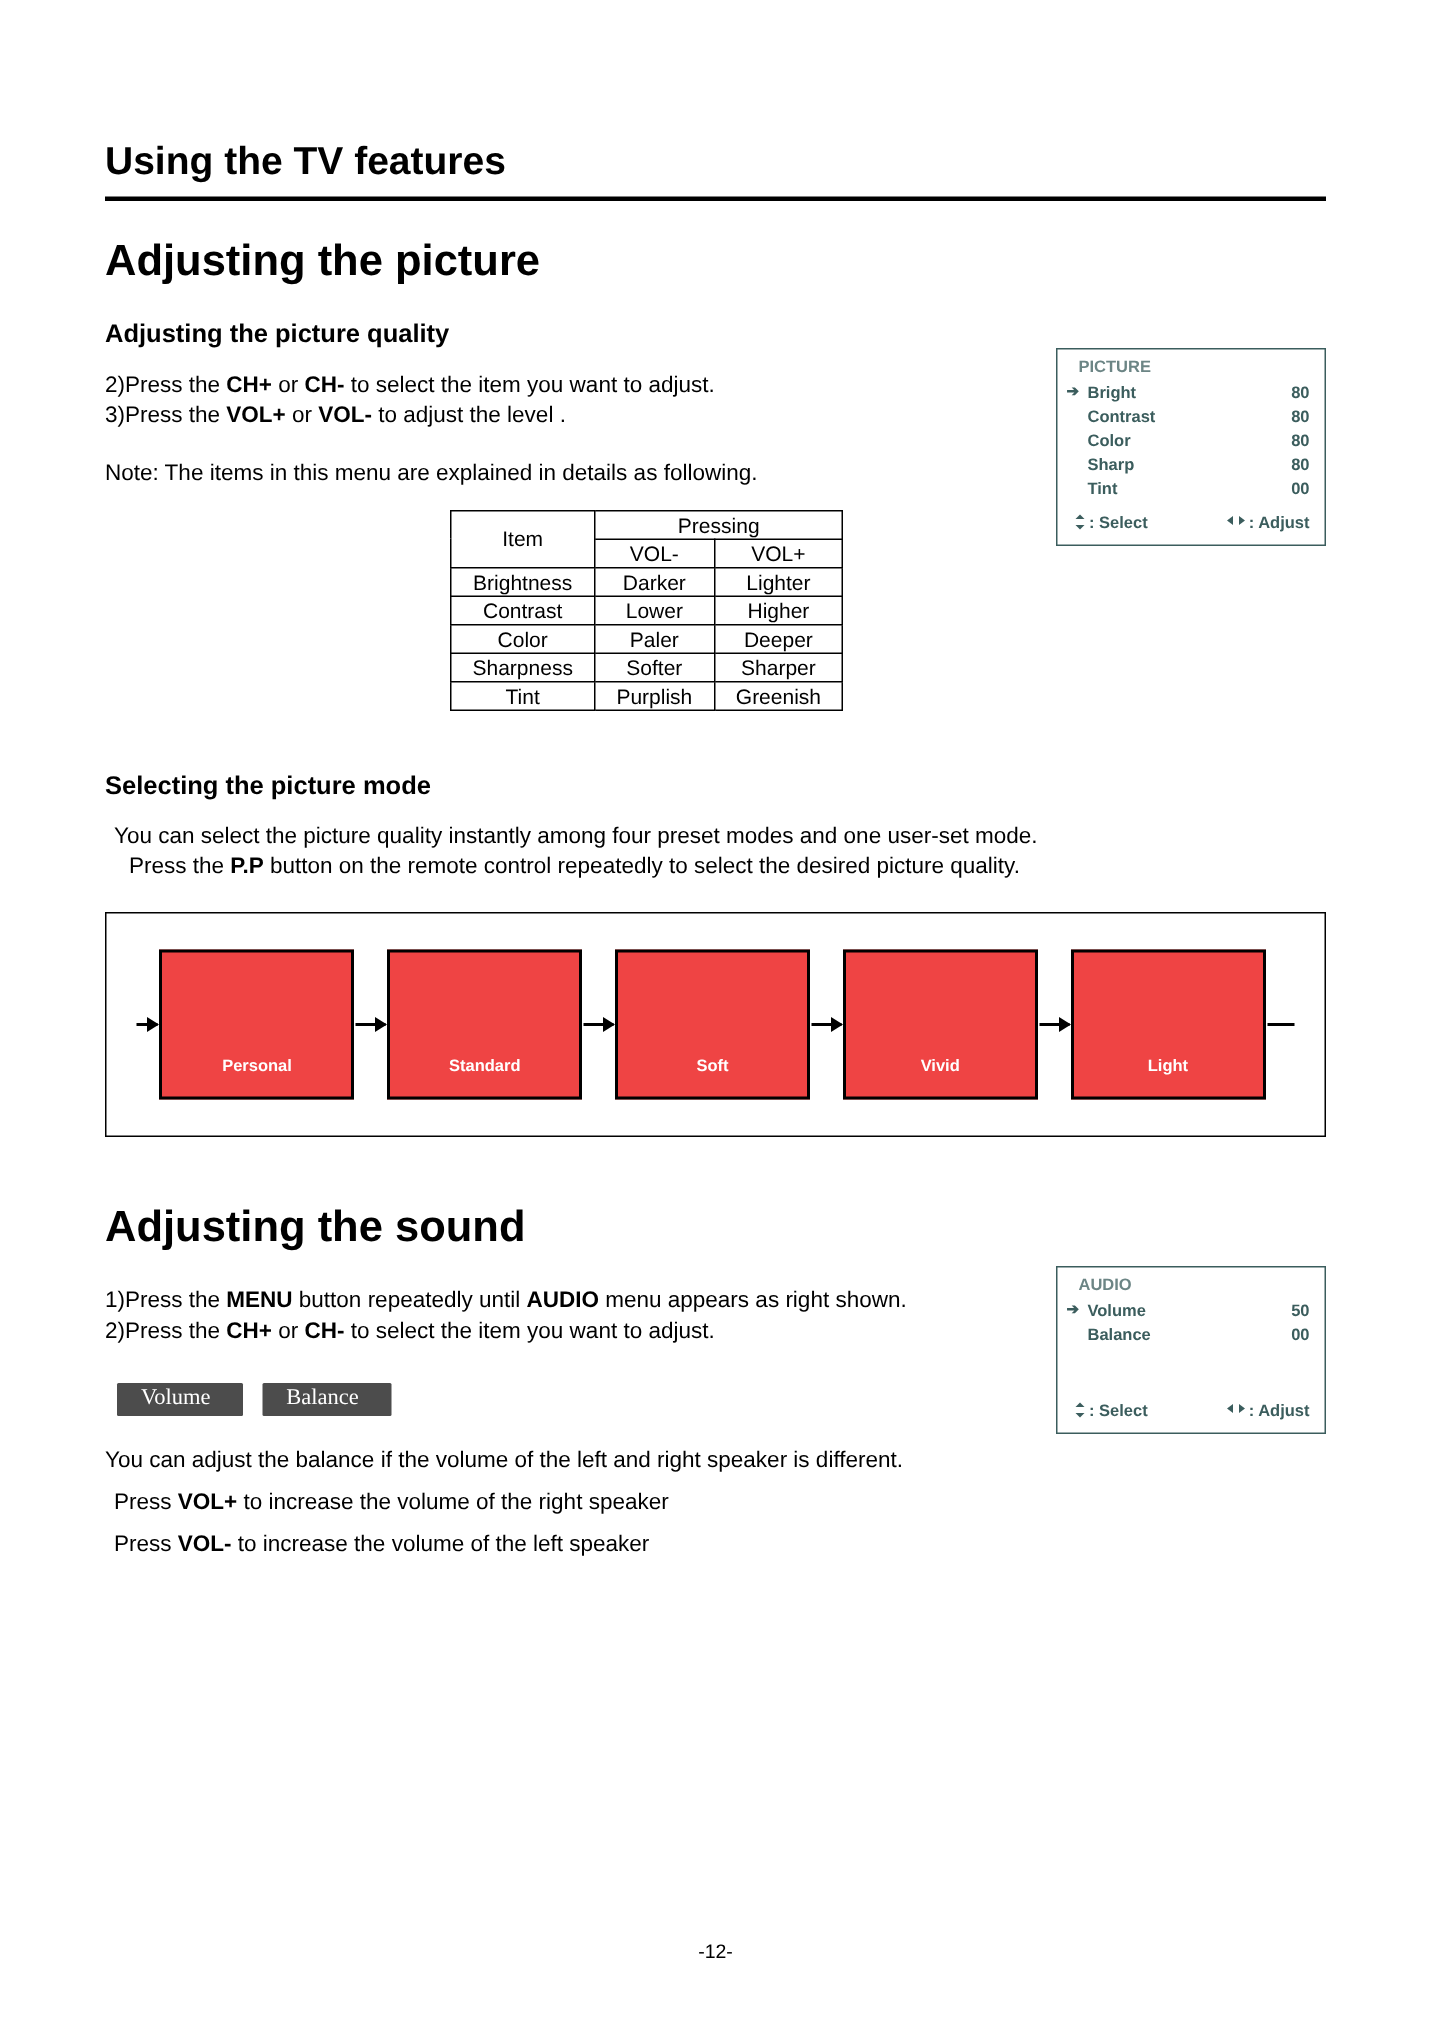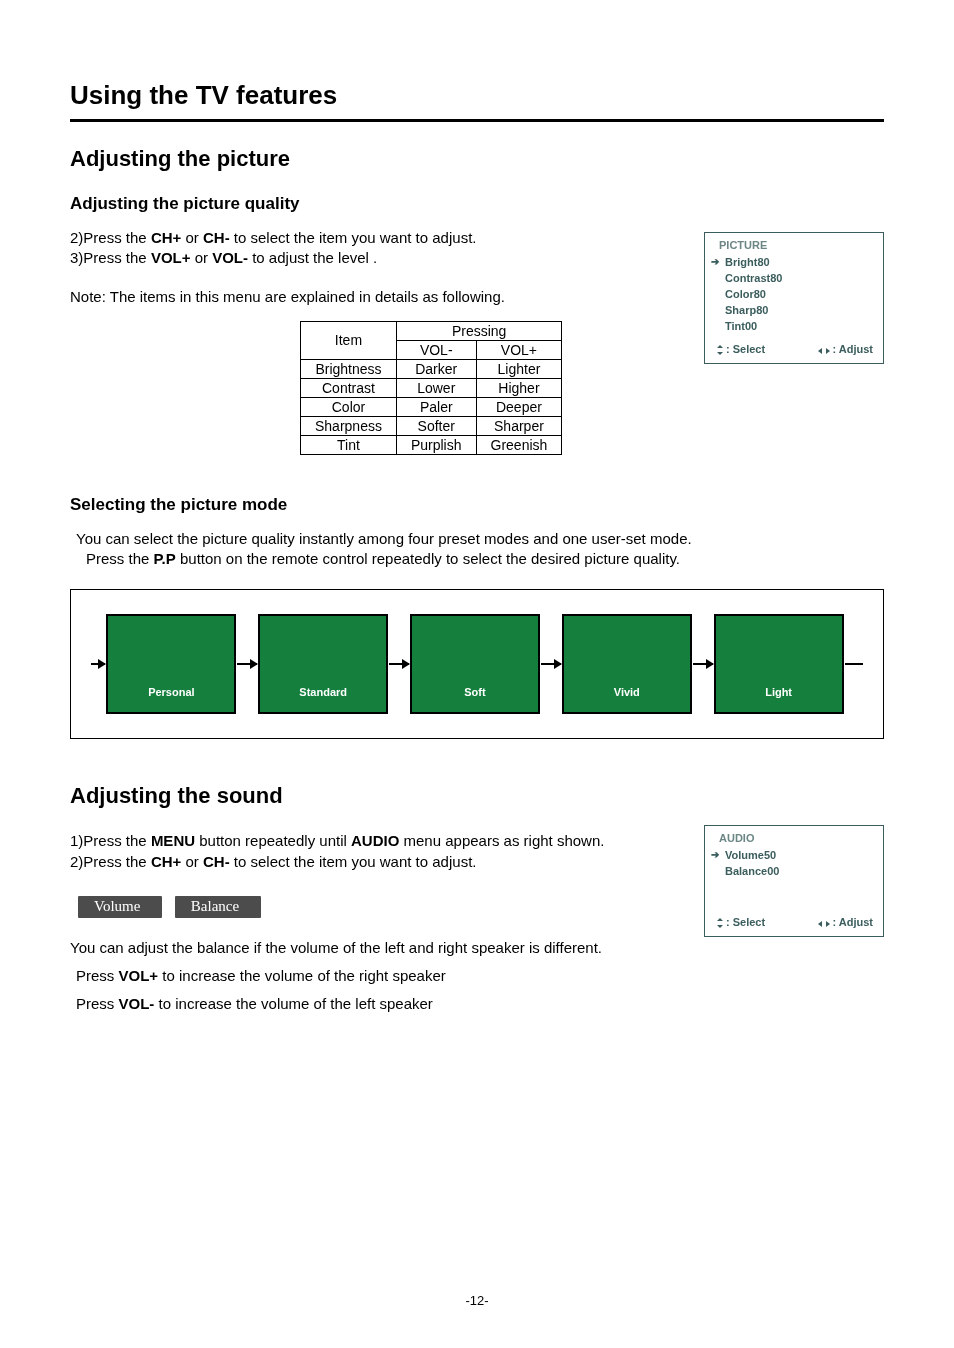--- a/index.html
+++ b/index.html
@@ -1,47 +1,47 @@
 <!DOCTYPE html>
 <html><head>
 <meta charset="utf-8">
 <style>
   * { box-sizing: border-box; margin: 0; padding: 0; }
   body { width: 954px; height: 1348px; background: #fff; font-family: Arial, Helvetica, sans-serif; color: #000; position: relative; padding: 80px 70px 40px 70px; }
-  .h1 { font-size: 26px; font-weight: bold; margin-bottom: 8px; }
+  .h1 { font-size: 26px; font-weight: bold; margin-bottom: 8px; margin-top: 12px; }
   .rule { border-bottom: 3px solid #000; margin-bottom: 24px; }
-  .h2 { font-size: 22px; font-weight: bold; margin-bottom: 22px; }
+  .h2 { font-size: 29px; font-weight: bold; margin-bottom: 22px; }
   .h3 { font-size: 17px; font-weight: bold; margin-bottom: 14px; }
   .para { font-size: 15px; line-height: 1.35; }
   .section { margin-bottom: 28px; }
 
   
   .osd { position: absolute; border: 1.5px solid #3b5d5d; width: 180px; font-size: 11px; font-weight: bold; color: #4f6b6b; padding: 6px 10px 8px 10px; }
   .osd-title { color:#6c8585; margin-left:4px; margin-bottom:4px; }
-  .osd-row { display: flex; justify-content: flex-start; padding-left: 10px; color:#3b5d5d; line-height:1.45; }
+  .osd-row { display: flex; justify-content: space-between; padding-left: 10px; color:#3b5d5d; line-height:1.45; }
   .osd-row .k { position:relative; }
   .osd-row.sel .k::before { content:"➔"; position:absolute; left:-14px; top:0; font-size:10px; color:#3b5d5d; }
   .osd-foot { display:flex; justify-content: space-between; margin-top:8px; padding-left:2px; color:#3b5d5d; }
-  .osd-foot .selwrap { display:inline-flex; align-items:flex-end; gap:2px; }
+  .osd-foot .selwrap { display:inline-flex; align-items:flex-start; gap:2px; }
   .updown { display:inline-block; position:relative; width:7px; height:10px; }
   .updown::before { content:""; position:absolute; left:0; top:0; border-left:3px solid transparent; border-right:3px solid transparent; border-bottom:3px solid #3b5d5d; }
   .updown::after  { content:""; position:absolute; left:0; bottom:0; border-left:3px solid transparent; border-right:3px solid transparent; border-top:3px solid #3b5d5d; }
   .lrarr { display:inline-block; position:relative; width:12px; height:8px; }
   .lrarr::before { content:""; position:absolute; left:0; top:1px; border-top:3px solid transparent; border-bottom:3px solid transparent; border-right:4px solid #3b5d5d; }
   .lrarr::after  { content:""; position:absolute; right:0; top:1px; border-top:3px solid transparent; border-bottom:3px solid transparent; border-left:4px solid #3b5d5d; }
 
   
   table.data { border-collapse: collapse; margin: 14px 0 0 230px; }
   table.data th, table.data td { border:1px solid #000; font-size:14px; padding:1px 14px; text-align:center; font-weight:normal; }
   table.data .hdr { font-weight:normal; }
   table.data .lefthdr { text-align:center; }
 
   
   .flow { position:relative; border:1.5px solid #000; height:150px; margin-top:20px; display:flex; align-items:center; justify-content:space-around; padding:0 20px; }
-  .flow .box { width:130px; height:100px; background:#15803d; border:2px solid #000; position:relative; display:flex; align-items:flex-end; justify-content:center; padding-bottom:14px; }
+  .flow .box { width:130px; height:100px; background:#ef4444; border:2px solid #000; position:relative; display:flex; align-items:flex-end; justify-content:center; padding-bottom:14px; }
   .flow .box span { color:#fff; font-size:11px; font-weight:bold; }
   .flow .arrglyph { display:inline-block; width:20px; height:2px; background:#000; position:relative; }
   .flow .arrglyph::after { content:""; position:absolute; right:-1px; top:-4px; border-left:8px solid #000; border-top:5px solid transparent; border-bottom:5px solid transparent; }
   .flow .leadarrow-left { display:inline-block; width:14px; height:2px; background:#000; position:relative; }
   .flow .leadarrow-left::after { content:""; position:absolute; right:-1px; top:-4px; border-left:8px solid #000; border-top:5px solid transparent; border-bottom:5px solid transparent; }
 
   .pillbtn { display:inline-block; background:#4c4c4c; color:#fff; font-family: Georgia, 'Times New Roman', serif; font-size:15px; padding:2px 22px 3px 16px; border-radius:1px; margin:14px 0 10px 8px; position:relative; }
   .pillbtn::before { content:""; position:absolute; left:-8px; top:0; bottom:0; width:12px; background:#4c4c4c; border-top-left-radius:10px; border-bottom-left-radius:2px; transform:skewX(0deg); display:none; }
 
   .footer-page { position:absolute; bottom:40px; left:0; right:0; text-align:center; font-size:13px; }

